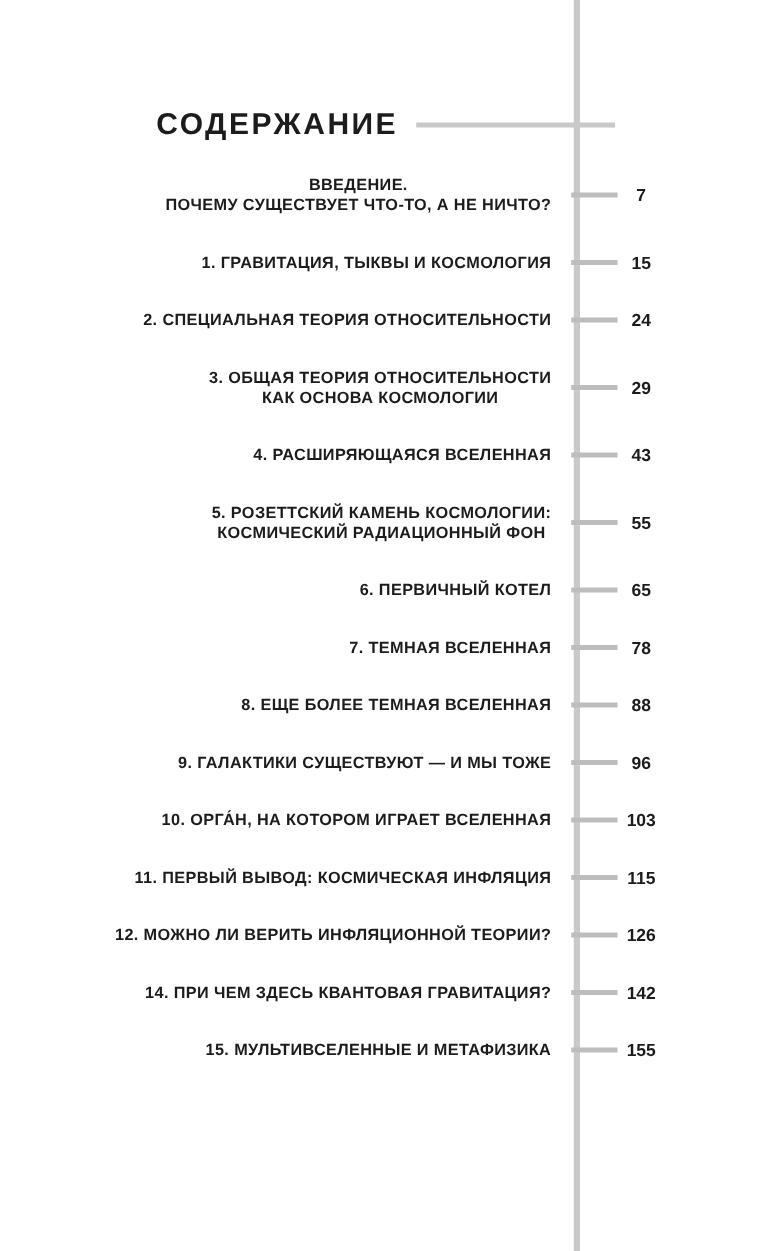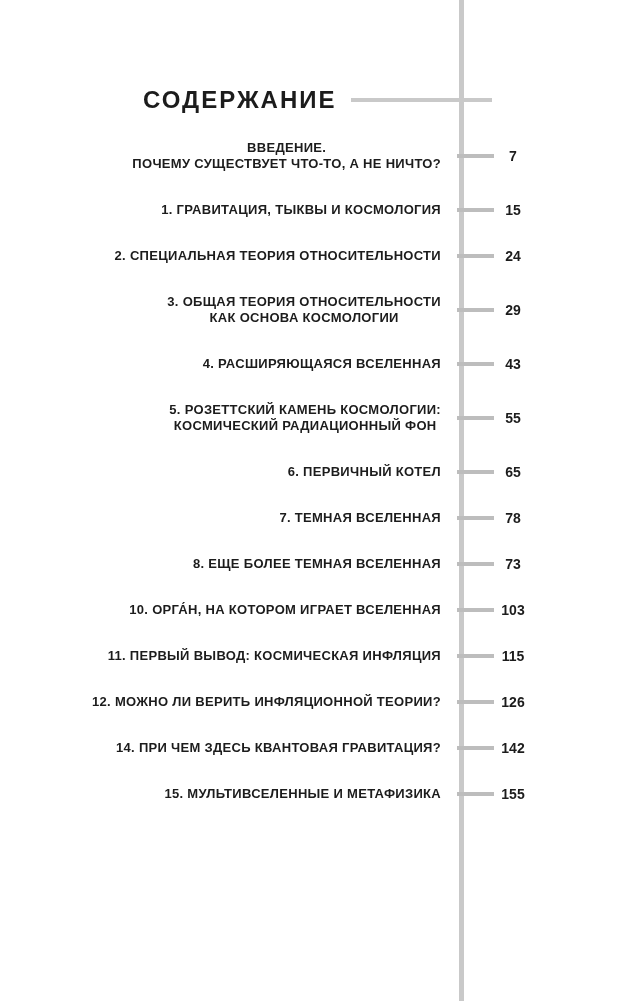--- a/index.html
+++ b/index.html
@@ -20,21 +20,21 @@
     top: 0;
     width: 5px;
     height: 1001px;
     background: #c9c9c9;
   }
 
   
   .header {
     position: absolute;
     top: 86px;
-    left: 143px;
+    left: 125px;
     right: 128px;
     display: flex;
     align-items: center;
     justify-content: flex-end;
   }
   .page-title {
     margin: 0;
     font-size: 24px;
     font-weight: bold;
     letter-spacing: 2px;
@@ -169,23 +169,30 @@
       </div>
     <div class="tick"></div>
     <div class="page-num">78</div>
   </div>
 
   <div class="toc-row">
     <div class="toc-title-wrap">
         <div class="toc-title">8. ЕЩЕ БОЛЕЕ ТЕМНАЯ ВСЕЛЕННАЯ</div>
       </div>
     <div class="tick"></div>
-    <div class="page-num">73</div>
-  </div>
-
+    <div class="page-num">88</div>
+  </div>
+
+  <div class="toc-row">
+    <div class="toc-title-wrap">
+        <div class="toc-title">9. ГАЛАКТИКИ СУЩЕСТВУЮТ — И МЫ ТОЖЕ</div>
+      </div>
+    <div class="tick"></div>
+    <div class="page-num">96</div>
+  </div>
 
   <div class="toc-row">
     <div class="toc-title-wrap">
         <div class="toc-title">10. ОРГА́Н, НА КОТОРОМ ИГРАЕТ ВСЕЛЕННАЯ</div>
       </div>
     <div class="tick"></div>
     <div class="page-num">103</div>
   </div>
 
   <div class="toc-row">

